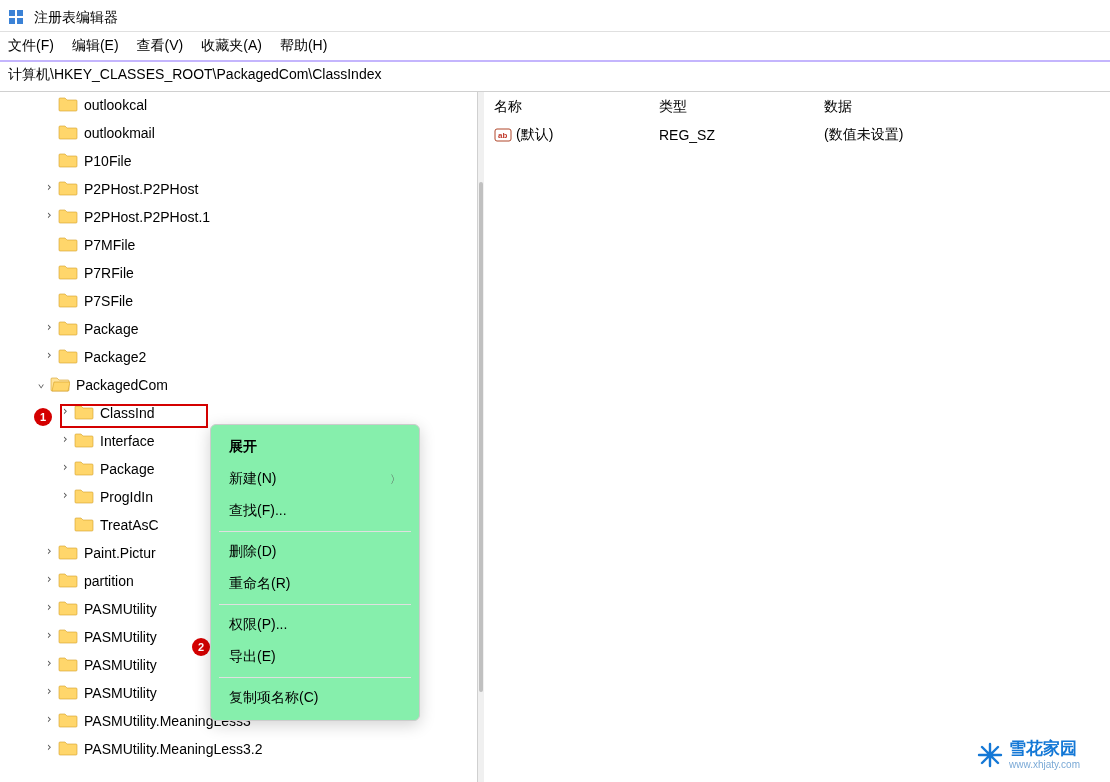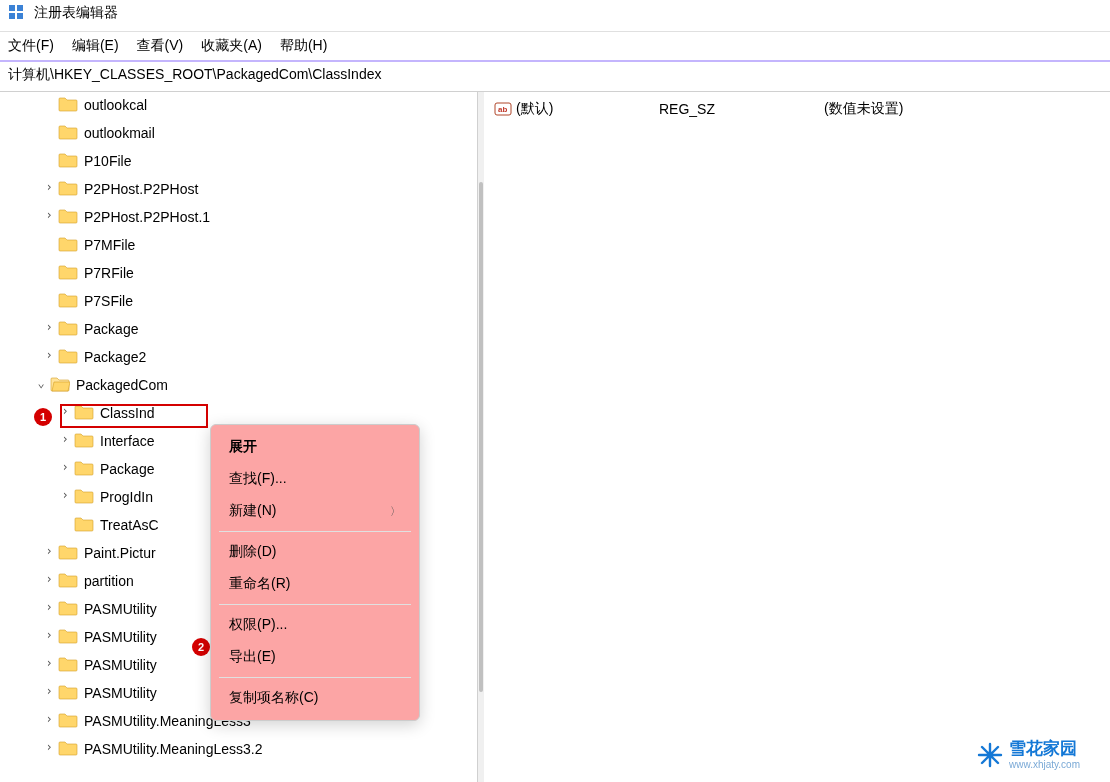--- a/index.html
+++ b/index.html
@@ -1,17 +1,17 @@
 <!DOCTYPE html>
 <html><head>
 <meta charset="utf-8">
 <style>
 * { margin: 0; padding: 0; box-sizing: border-box; }
 body { font-family: "Microsoft YaHei", "Segoe UI", sans-serif; font-size: 14px; background: #fff; width: 1110px; height: 782px; overflow: hidden; position: relative; }
-.titlebar { display: flex; align-items: flex-start; height: 32px; padding: 4px 8px; border-bottom: 1px solid #e0e0e0; }
+.titlebar { display: flex; align-items: flex-end; height: 32px; padding: 4px 8px; border-bottom: 1px solid #e0e0e0; }
 .titlebar .app-icon { width: 18px; height: 18px; margin-right: 8px; }
 .titlebar .title { font-size: 14px; color: #000; }
 .menubar { display: flex; align-items: center; height: 30px; padding: 0 8px; border-bottom: 2px solid #c4b5fd; gap: 18px; }
 .menubar .menu-item { font-size: 14px; color: #000; cursor: default; }
 .addressbar { height: 30px; padding: 4px 8px; border-bottom: 1px solid #d0d0d0; font-size: 14px; display: flex; align-items: flex-start; }
 .content { display: flex; height: calc(782px - 32px - 30px - 30px); }
 .tree-panel { width: 478px; border-right: 1px solid #d0d0d0; overflow: hidden; position: relative; padding-top: 4px; }
 .splitter { width: 6px; background: #f0f0f0; cursor: ew-resize; position: relative; }
 .splitter::before { content: ""; position: absolute; top: 90px; bottom: 90px; left: 1px; width: 4px; background: #c0c0c0; border-radius: 2px; }
 .list-panel { flex: 1; padding: 4px 0 0 10px; }
@@ -27,21 +27,21 @@
 .tree-item { display: flex; align-items: flex-start; height: 28px; white-space: nowrap; position: relative; }
 .tree-item .toggle { width: 14px; text-align: center; font-size: 12px; color: #555; font-family: monospace; cursor: pointer; user-select: none; }
 .tree-item .toggle.blank { visibility: hidden; }
 .folder-icon { width: 20px; height: 16px; margin: 0 4px 0 2px; flex-shrink: 0; }
 .tree-item .label { padding: 1px 2px; }
 .indent-1 { padding-left: 42px; }
 .indent-1-5 { padding-left: 34px; }
 .indent-2 { padding-left: 58px; }
 .highlight-box { border: 2px solid #d40000; position: absolute; pointer-events: none; }
 .marker { width: 18px; height: 18px; border-radius: 50%; background: #d40000; color: #fff; font-size: 11px; display: flex; align-items: center; justify-content: center; position: absolute; font-weight: bold; }
-.context-menu { position: absolute; background: #fca5a5; border: 1px solid #ccc; border-radius: 6px; box-shadow: 0 4px 16px rgba(0,0,0,0.18); padding: 6px 0; width: 210px; z-index: 10; }
+.context-menu { position: absolute; background: #86efac; border: 1px solid #ccc; border-radius: 6px; box-shadow: 0 4px 16px rgba(0,0,0,0.18); padding: 6px 0; width: 210px; z-index: 10; }
 .context-menu .cm-item { padding: 7px 18px; font-size: 14px; color: #000; display: flex; justify-content: space-between; align-items: center; cursor: default; }
 .context-menu .cm-item.bold { font-weight: bold; }
 .context-menu .cm-arrow { font-size: 11px; color: #555; }
 .context-menu .cm-sep { height: 1px; background: #e0e0e0; margin: 4px 8px; }
 .watermark { position: absolute; right: 30px; bottom: 12px; display: flex; align-items: center; gap: 6px; color: #1478d6; }
 .watermark .wm-icon { width: 26px; height: 26px; }
 .watermark .wm-text { display: flex; flex-direction: column; line-height: 1.1; }
 .watermark .wm-main { font-size: 17px; font-weight: 600; color: #1478d6; }
 .watermark .wm-sub { font-size: 10px; color: #7aa9d6; }
 </style>
@@ -247,25 +247,25 @@
     <div class="highlight-box" style="left:60px; top:312px; width:148px; height:24px;"></div>
     <div class="marker" style="left:34px; top:316px;">
         <span>1</span>
       </div>
 
     <div class="context-menu" style="left:210px; top:332px;">
       <div class="cm-item bold">
           <span>展开</span>
         </div>
       <div class="cm-item">
-          <span>查找(F)...</span>
-        </div>
-      <div class="cm-item">
           <span>新建(N)</span>
           <span class="cm-arrow">〉</span>
+        </div>
+      <div class="cm-item">
+          <span>查找(F)...</span>
         </div>
       <div class="cm-sep"></div>
       <div class="cm-item">
           <span>删除(D)</span>
         </div>
       <div class="cm-item">
           <span>重命名(R)</span>
         </div>
       <div class="cm-sep"></div>
       <div class="cm-item">
@@ -282,20 +282,25 @@
 
     <div class="highlight-box" style="left:216px; top:541px; width:104px; height:28px;"></div>
     <div class="marker" style="left:192px; top:546px;">
         <span>2</span>
       </div>
   </div>
 
   <div class="splitter"></div>
 
   <div class="list-panel">
+    <div class="list-header">
+      <div class="col col-name">名称</div>
+      <div class="col col-type">类型</div>
+      <div class="col col-data">数据</div>
+    </div>
     <div class="list-row">
       <div class="col col-name">
         <svg class="val-icon" viewBox="0 0 18 18">
           <rect x="1" y="3" width="16" height="12" rx="2" fill="#fff" stroke="#b0462a"></rect>
           <text x="4" y="12" font-size="8" fill="#c0392b" font-weight="bold">ab</text>
         </svg>
         <span>(默认)</span>
       </div>
       <div class="col col-type">REG_SZ</div>
       <div class="col col-data">(数值未设置)</div>

